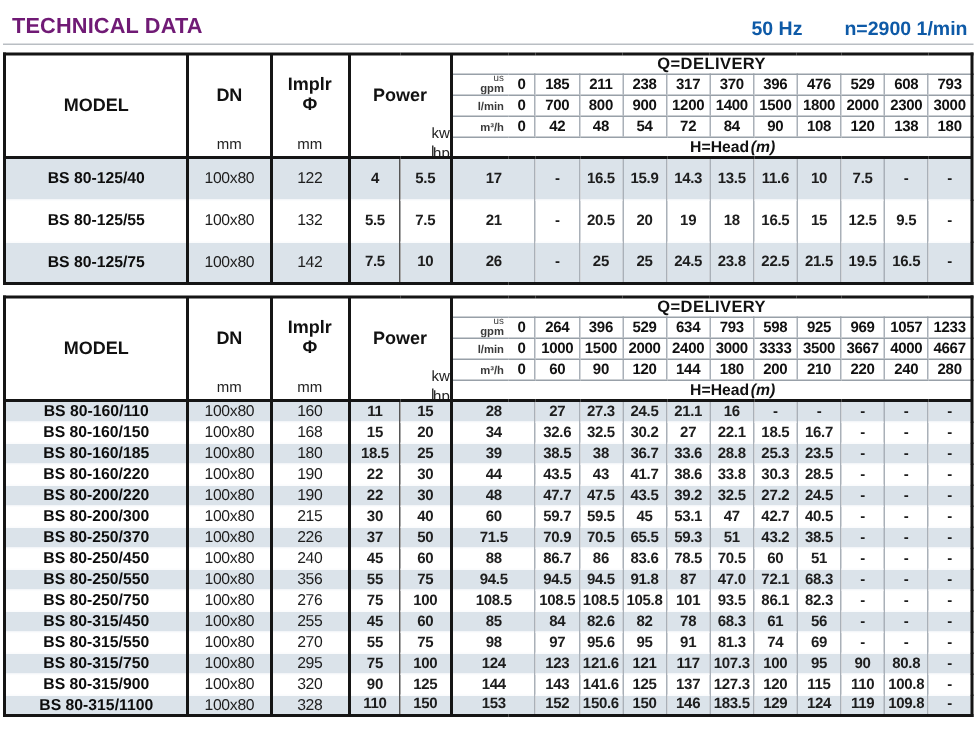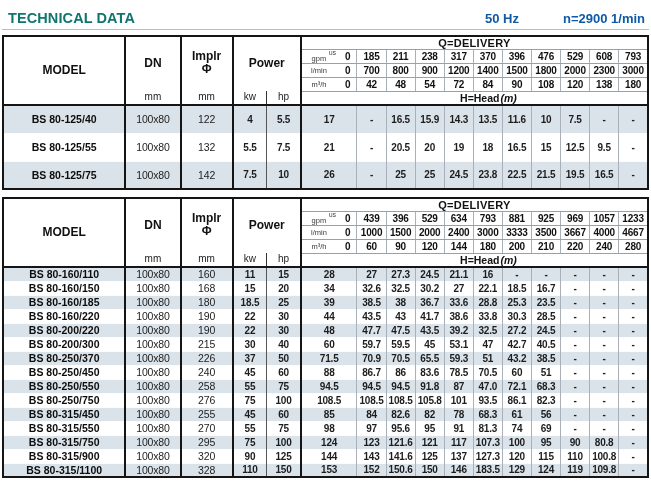--- a/index.html
+++ b/index.html
@@ -9,22 +9,22 @@
     font-family:"Liberation Sans", sans-serif;
   }
   .page { width:651px; height:500px; padding:3px 2px 0 2px; }
 
   
   .page-header {
     display:flex; justify-content:space-between; align-items:flex-end;
     height:27px; padding:0 4px 3px 6px;
     border-bottom:1px solid #b9bec3;
   }
-  .title { color:#0f766e; font-weight:bold; font-size:14.5px; letter-spacing:0.1px;text-align:right; }
-  .hz-speed { color:#0e5aa7; font-weight:bold; font-size:13px; display:flex; gap:44px; }
+  .title { color:#701a75; font-weight:bold; font-size:14.5px; letter-spacing:0.1px;text-align:right; }
+  .hz-speed { color:#0e5aa7; font-weight:bold; font-size:13px; display:flex; gap:28px; }
 
   
   table.spec-table {
     border-collapse:collapse; table-layout:fixed;
     width:647px; margin:5px auto 0 auto;
     border:2px solid #151515;
   }
   table.spec-table + table.spec-table { margin-top:7px; }
   th, td {
     padding:0; text-align:center; vertical-align:middle;
@@ -35,33 +35,33 @@
   .maj  { border-left:2px solid #151515; }
   .thin { border-left:1px solid #a9b0b8; }
   .hdivl{ border-left:1px solid #555; }
 
   
   .grp { height:67px; display:flex; flex-direction:column; }
   .grp-main { flex:1; display:flex; flex-direction:column; align-items:center; justify-content:center; }
   .h-main { font-weight:bold; font-size:12px; line-height:13px; color:#111; }
   .grp-sub { height:15px; display:flex; align-items:flex-end; justify-content:center; padding-bottom:1px; }
   .h-sub { font-size:10px; font-weight:normal; color:#222; line-height:12px; }
-  .grp-sub.split { padding-bottom:0; }
+  .grp-sub.split { padding-bottom:0;flex-direction:column; }
   .grp-sub.split .half { flex:1; display:flex; align-items:flex-end; justify-content:center; padding-bottom:1px; }
   .grp-sub.split .hdiv { border-left:1px solid #333; }
 
   
   .qtr { height:13px; }
   .qtitle { font-weight:bold; font-size:11px; color:#111; border-bottom:1px solid #98a0a8; letter-spacing:0.3px; }
   .utr { height:14px; }
   .utr th { border-bottom:1px solid #98a0a8; }
   .uzero, .uval { font-weight:bold; font-size:10px; letter-spacing:-0.2px; color:#111; }
   .ulabel { text-align:right; padding-right:3px; }
   .us-small { display:block; font-size:6.5px; line-height:5px; color:#3a3a3a; font-weight:normal; }
-  .unit-txt { display:block; font-size:7.5px; line-height:8px; color:#3a3a3a; font-weight:normal;text-align:center; }
+  .unit-txt { display:block; font-size:7.5px; line-height:8px; color:#3a3a3a; font-weight:bold; }
   .htr { height:12px; }
   .hhead { font-weight:bold; font-size:10.5px; color:#111;padding-left:28px; }
   .hh-it { font-style:italic; margin-left:1px; }
 
   
   tbody tr { height:14px; }
   #spec-table-0 tbody tr { height:28px; }
   tbody td { font-size:10px; font-weight:bold; letter-spacing:-0.2px; }
   tbody tr + tr td { border-top:1px solid #fbfcfd; }
   tbody tr:first-child td { border-top:2px solid #151515; }
@@ -324,26 +324,26 @@
             </div>
           </th>
           <th class="qtitle maj" colspan="12">Q=DELIVERY</th>
         </tr>
         <tr class="utr">
           <th class="ulabel maj">
             <span class="us-small">us</span>
             <span class="unit-txt">gpm</span>
           </th>
           <th class="uzero">0</th>
-          <th class="uval thin">439</th>
+          <th class="uval thin">264</th>
           <th class="uval thin">396</th>
           <th class="uval thin">529</th>
           <th class="uval thin">634</th>
           <th class="uval thin">793</th>
-          <th class="uval thin">881</th>
+          <th class="uval thin">598</th>
           <th class="uval thin">925</th>
           <th class="uval thin">969</th>
           <th class="uval thin">1057</th>
           <th class="uval thin">1233</th>
         </tr>
         <tr class="utr">
           <th class="ulabel maj">
             <span class="unit-txt">l/min</span>
           </th>
           <th class="uzero">0</th>
@@ -519,21 +519,21 @@
           <td class="headv thin">70.5</td>
           <td class="headv thin">60</td>
           <td class="headv thin">51</td>
           <td class="headv thin">-</td>
           <td class="headv thin">-</td>
           <td class="headv thin">-</td>
         </tr>
         <tr class="stripe">
           <td class="model-cell">BS 80-250/550</td>
           <td class="dn-cell maj">100x80</td>
-          <td class="implr-cell maj">258</td>
+          <td class="implr-cell maj">356</td>
           <td class="kw-cell maj">55</td>
           <td class="hp-cell hdivl">75</td>
           <td class="head0 maj" colspan="2">94.5</td>
           <td class="headv thin">94.5</td>
           <td class="headv thin">94.5</td>
           <td class="headv thin">91.8</td>
           <td class="headv thin">87</td>
           <td class="headv thin">47.0</td>
           <td class="headv thin">72.1</td>
           <td class="headv thin">68.3</td>

